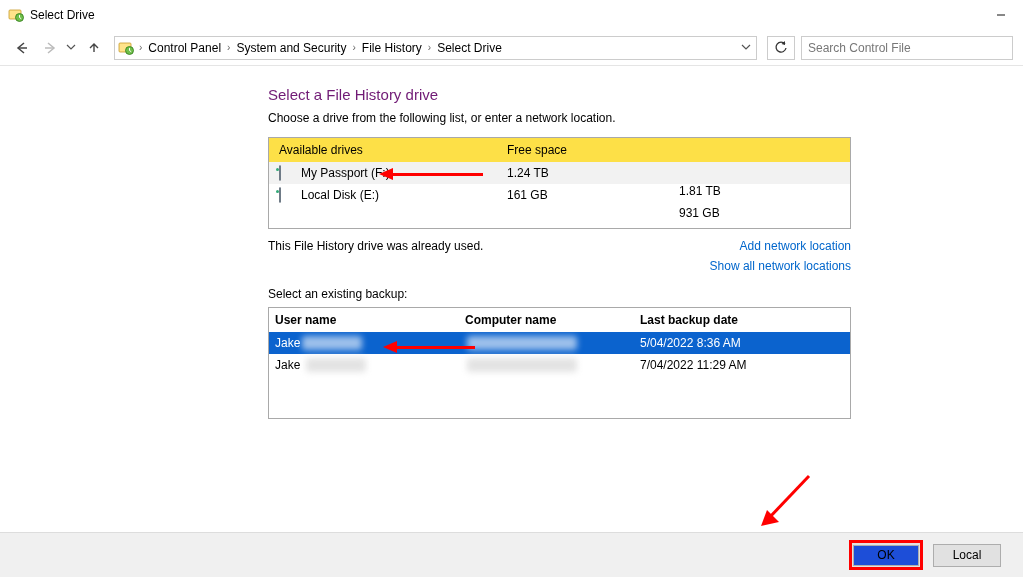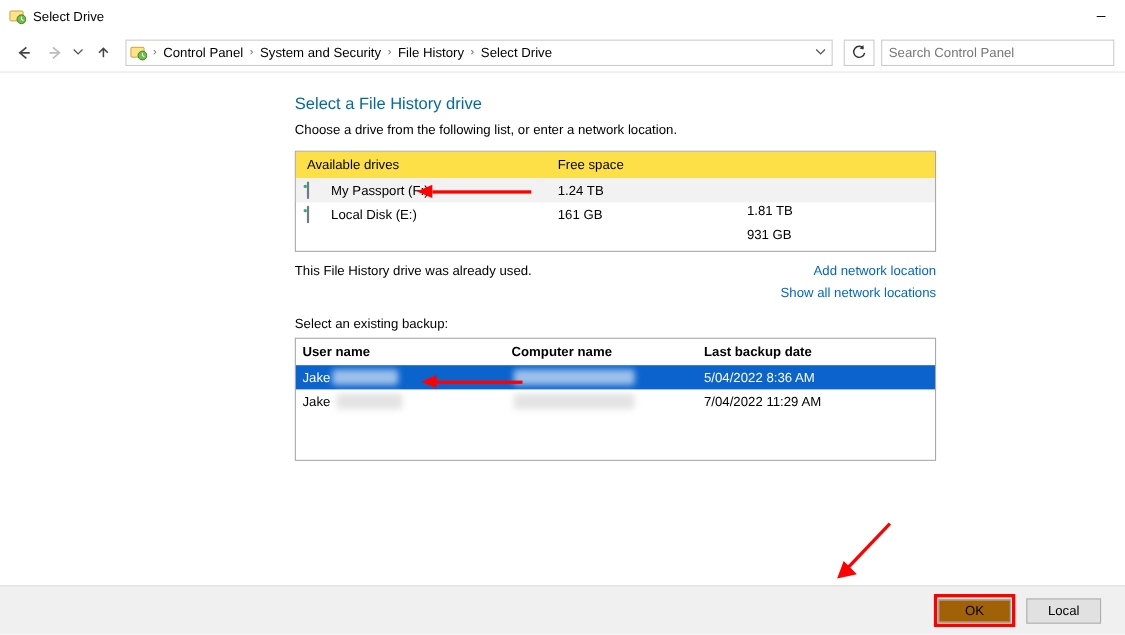--- a/index.html
+++ b/index.html
@@ -20,21 +20,21 @@
     .breadcrumb-bar { flex: 1; height: 24px; border: 1px solid #ccc; display: flex; align-items: center; margin: 0 6px 0 4px; background: #fff; }
     .bc-icon { width: 22px; display: flex; align-items: center; justify-content: center; }
     .bc-sep { color: #666; padding: 0 2px; font-size: 10px; }
     .bc-item { padding: 0 4px; font-size: 12px; color: #000; white-space: nowrap; }
     .bc-dd { margin-left: auto; width: 20px; text-align: center; color: #555; }
     .refresh-btn { width: 28px; height: 24px; border: 1px solid #ccc; display: flex; align-items: center; justify-content: center; color: #333; }
     .search-box { width: 212px; height: 24px; border: 1px solid #ccc; margin-left: 2px; padding: 0 6px; font-size: 12px; color: #777; display: flex; align-items: center; }
 
     
     .content { padding: 20px 0 0 268px; }
-    .heading { color: #0369a1; font-size: 15px; margin-bottom: 8px; }
+    .heading { color: #701a75; font-size: 15px; margin-bottom: 8px; }
     .subtext { font-size: 12px; margin-bottom: 12px; }
 
     .drives-box { border: 1px solid #a9a9a9; width: 583px; }
     .drives-header { display: flex; font-size: 12px; padding: 5px 0 5px 10px; background: #fde047; }
     .dh-col1 { width: 228px; }
     .dh-col2 { width: 172px; }
     .dh-col3 { flex: 1; }
     .drives-body { }
     .drive-row { display: flex; align-items: center; padding: 2px 0 2px 10px; font-size: 12px; height: 22px; }
     .drive-row.sel { background: #f2f2f2; }
@@ -69,21 +69,21 @@
     .blur1.lg { width: 110px; }
 
     
     .arrow-shaft { position: absolute; height: 3px; background: #ff0000; }
     .arrow-head { position: absolute; width: 0; height: 0; border-top: 6px solid transparent; border-bottom: 6px solid transparent; border-right: 14px solid #ff0000; }
 
     
     .bottom-bar { position: absolute; left: 0; right: 0; bottom: 0; height: 45px; background: #f0f0f0; border-top: 1px solid #ddd; display: flex; align-items: center; justify-content: flex-end; padding-right: 22px; gap: 10px; }
     .btn { width: 68px; height: 23px; border: 1px solid #adadad; background: #e1e1e1; font-size: 12px; display: flex; align-items: center; justify-content: center; }
     .btn.ok-wrap { border: 3px solid #ff0000; width: 74px; height: 30px; padding: 0; }
-    .btn.ok-inner { width: 66px; height: 21px; border: 1px solid #adadad; background: #a16207; }
+    .btn.ok-inner { width: 66px; height: 21px; border: 1px solid #adadad; background: #1d4ed8; }
 
     
     .hd { width: 16px; height: 10px; background: linear-gradient(#dfe7ef,#aeb7c0); border: 1px solid #6f7b87; border-radius: 1px; position: relative; }
     .hd::after { content: ""; position: absolute; right: 1px; top: 2px; width: 3px; height: 3px; background: #3a7; border-radius: 50%; }
     .fh-icon-svg { width: 16px; height: 16px; }
   </style>
 </head>
 <body>
 
 <div class="titlebar">
@@ -152,21 +152,21 @@
   </div>
 
   <div class="refresh-btn">
     <svg width="14" height="14" viewBox="0 0 14 14">
         <path d="M11 3 A5 5 0 1 0 12 7" fill="none" stroke="#333" stroke-width="1.3"></path>
         <path d="M11 0 L11 4 L7.5 3" fill="#333"></path>
       </svg>
   </div>
 
   <div class="search-box">
-    <span>Search Control Panel</span>
+    <span>Search Control File</span>
   </div>
 </div>
 
 <div class="content">
   <div class="heading">Select a File History drive</div>
   <div class="subtext">Choose a drive from the following list, or enter a network location.</div>
 
   <div class="drives-box">
     <div class="drives-header">
       <span class="dh-col1">Available drives</span>

